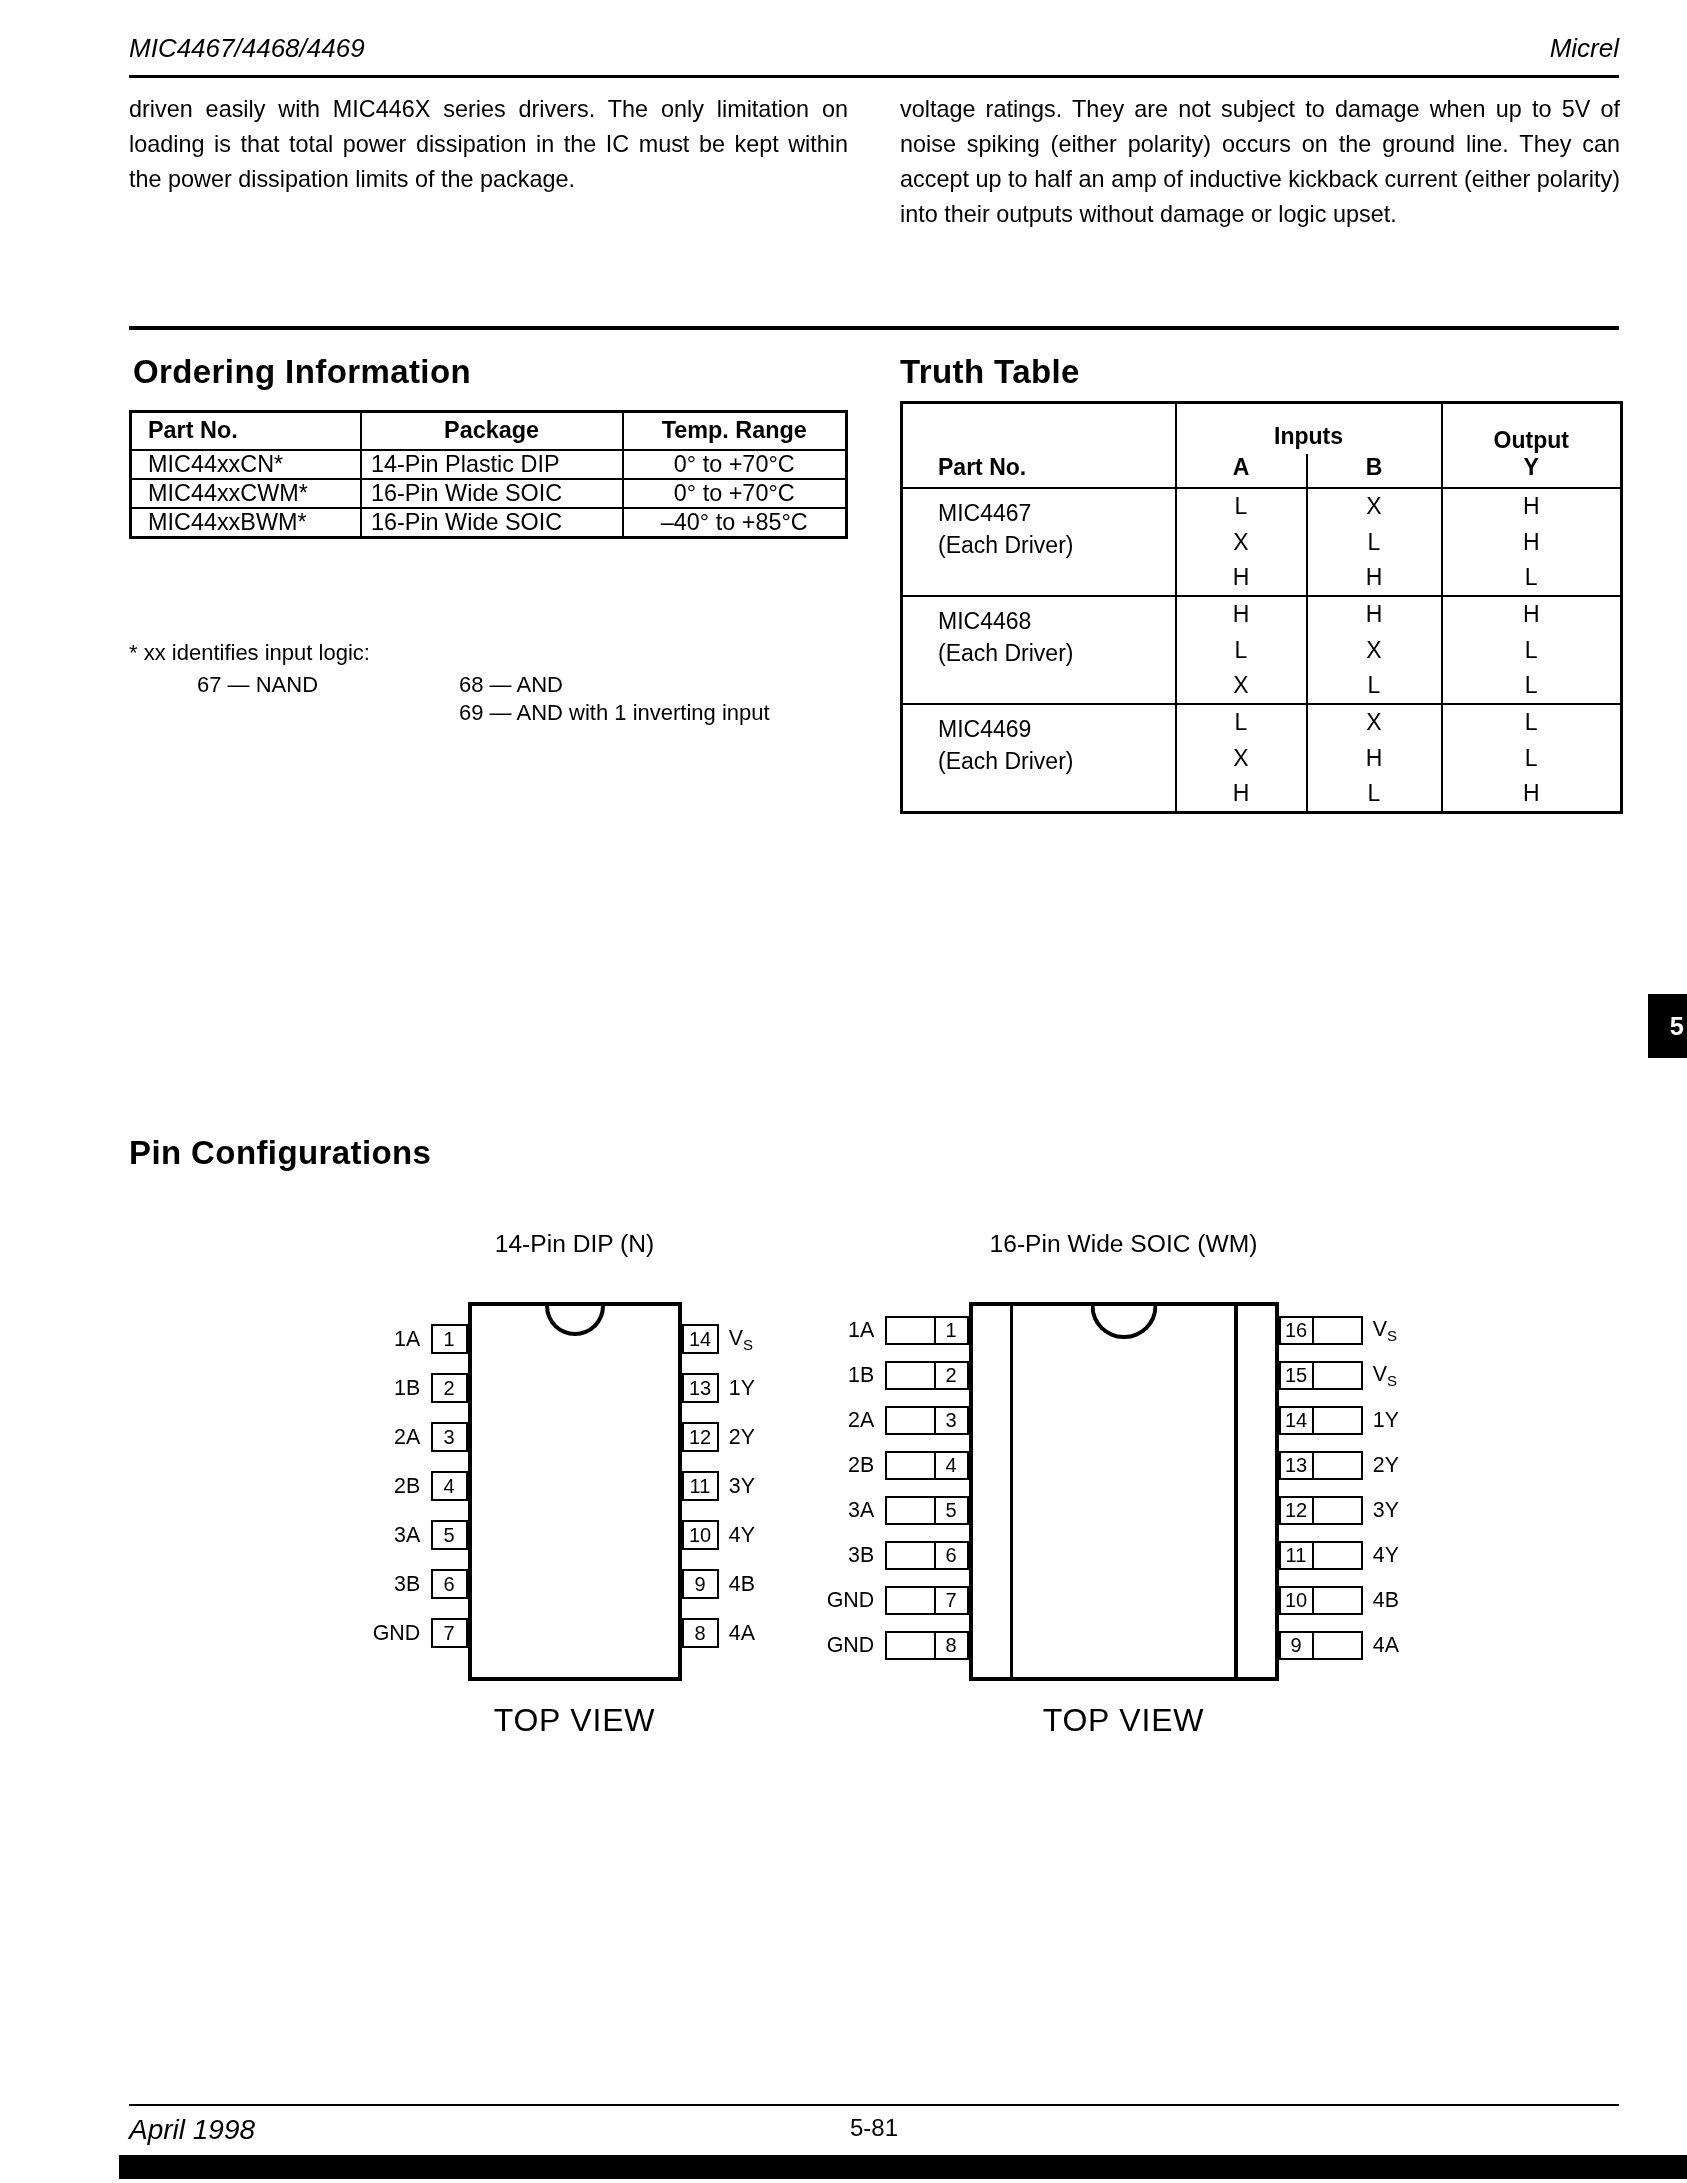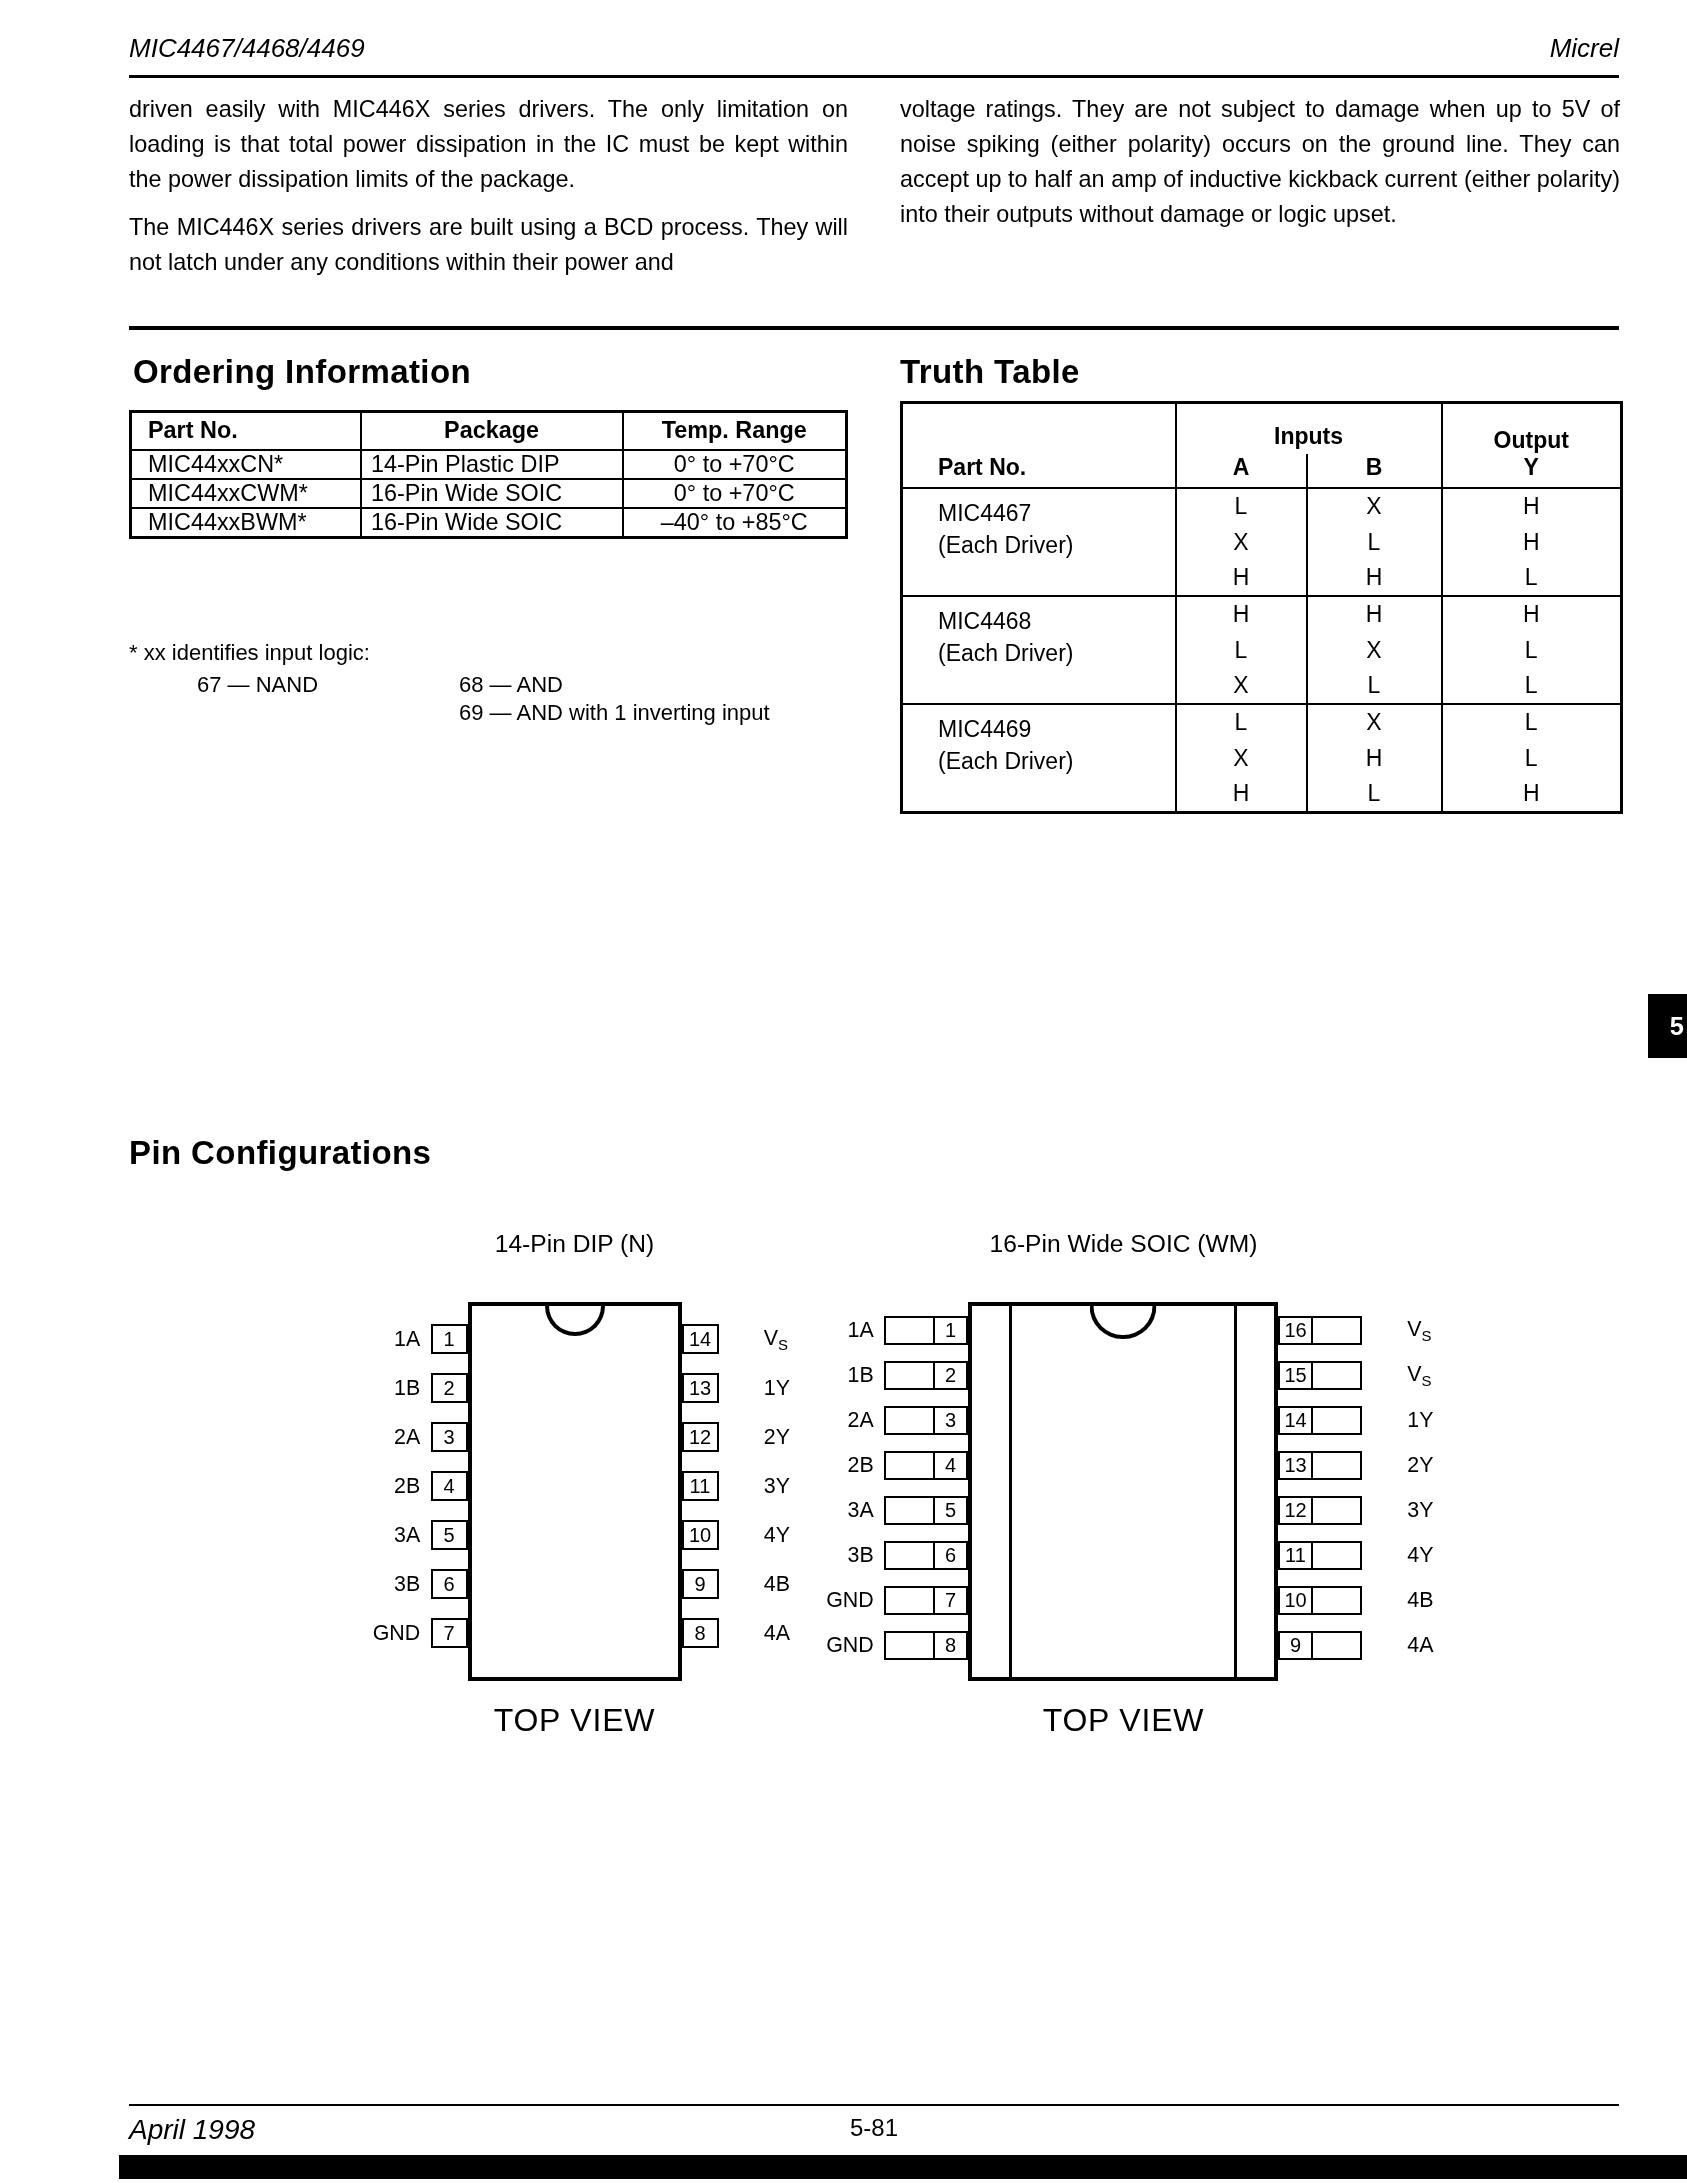--- a/index.html
+++ b/index.html
@@ -80,21 +80,21 @@
   .top-view { text-align:center; font-size:32px; margin-top:20.6px; letter-spacing:0.8px; }
   .chip-wrap { display:flex; justify-content:center; align-items:flex-start; }
 
   .pin-col { display:flex; flex-direction:column; }
   .dip-col { width:95px; padding-top:12.7px; }
   .soic-col { width:155px; padding-top:6.4px; }
   .dip-row, .soic-row { display:flex; align-items:center; }
   .dip-row { height:49px; }
   .soic-row { height:45px; }
   .dip-row.left, .soic-row.left { justify-content:flex-end; }
-  .dip-row.right, .soic-row.right { justify-content:flex-start;gap:35px; }
+  .dip-row.right, .soic-row.right { justify-content:flex-start; }
   .pin-label { font-size:21.4px; white-space:nowrap; }
   .dip-row.left .pin-label, .soic-row.left .pin-label { margin-right:10.3px; }
   .dip-row.right .pin-label, .soic-row.right .pin-label { margin-left:10.3px; }
   sub { font-size:70%; }
 
   .dip-pin { width:37px; height:30px; border:2.4px solid #000; background:#fff;
     display:flex; align-items:center; justify-content:center; font-size:20px; flex:none; }
 
   .soic-pin { width:84px; height:29px; border:2.4px solid #000; background:#fff; display:flex; flex:none; }
   .soic-pin .stem { flex:1; }
@@ -119,21 +119,20 @@
 <div class="page">
 
   <div class="header-row">
     <span>MIC4467/4468/4469</span>
     <span>Micrel</span>
   </div>
   <div class="rule-1"></div>
 
   <div class="intro-col intro-left">
     <p>driven easily with MIC446X series drivers. The only limitation on loading is that  total power dissipation in the IC must be kept within the power dissipation limits of the package.</p>
-    <p>The MIC446X series drivers are built using a BCD process. They will not latch under any conditions within their power and</p>
   </div>
   <div class="intro-col intro-right">
     <p>voltage ratings. They are not subject to damage when up to 5V of noise spiking (either polarity) occurs on the ground line. They can accept up to half an amp of inductive kickback current (either polarity) into their outputs without damage or logic upset.</p>
   </div>
 
   <div class="rule-2"></div>
 
   <div class="section-title ordering-title">Ordering Information</div>
   <div class="section-title truth-title">Truth Table</div>
 

